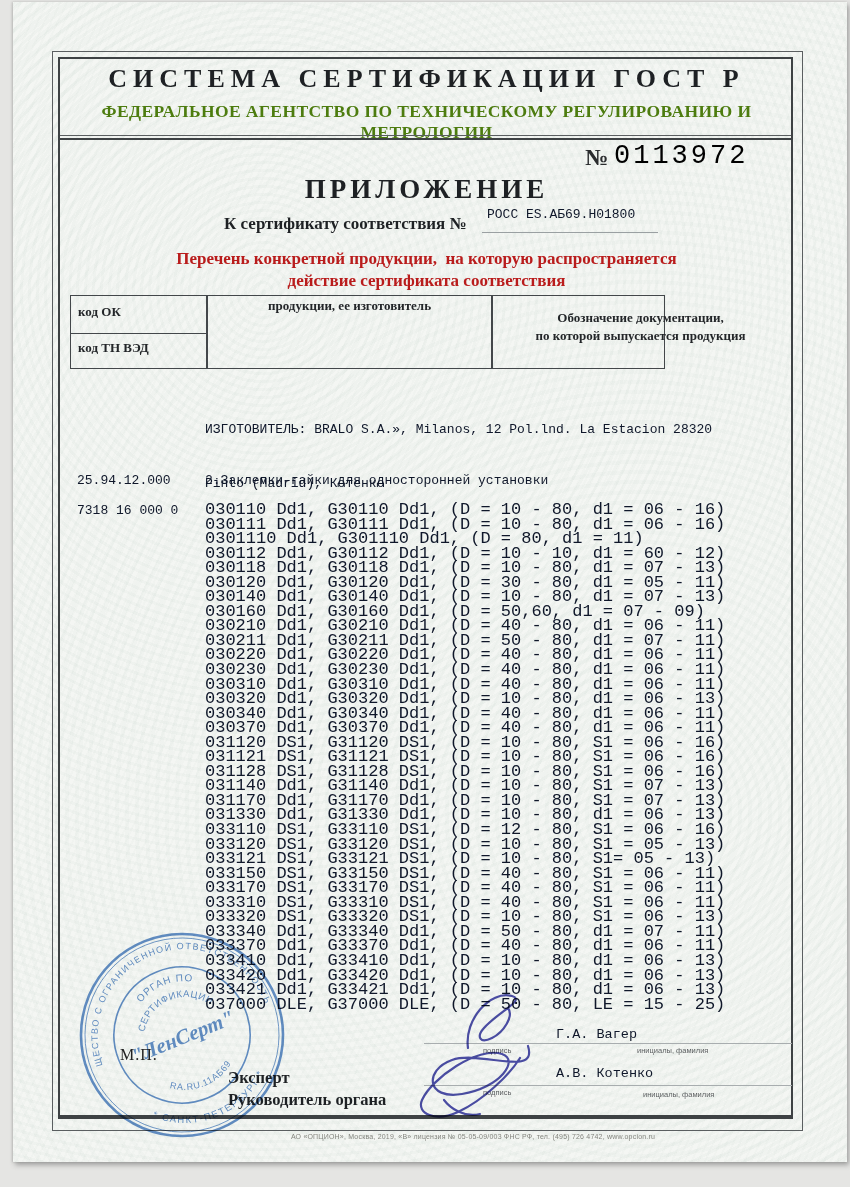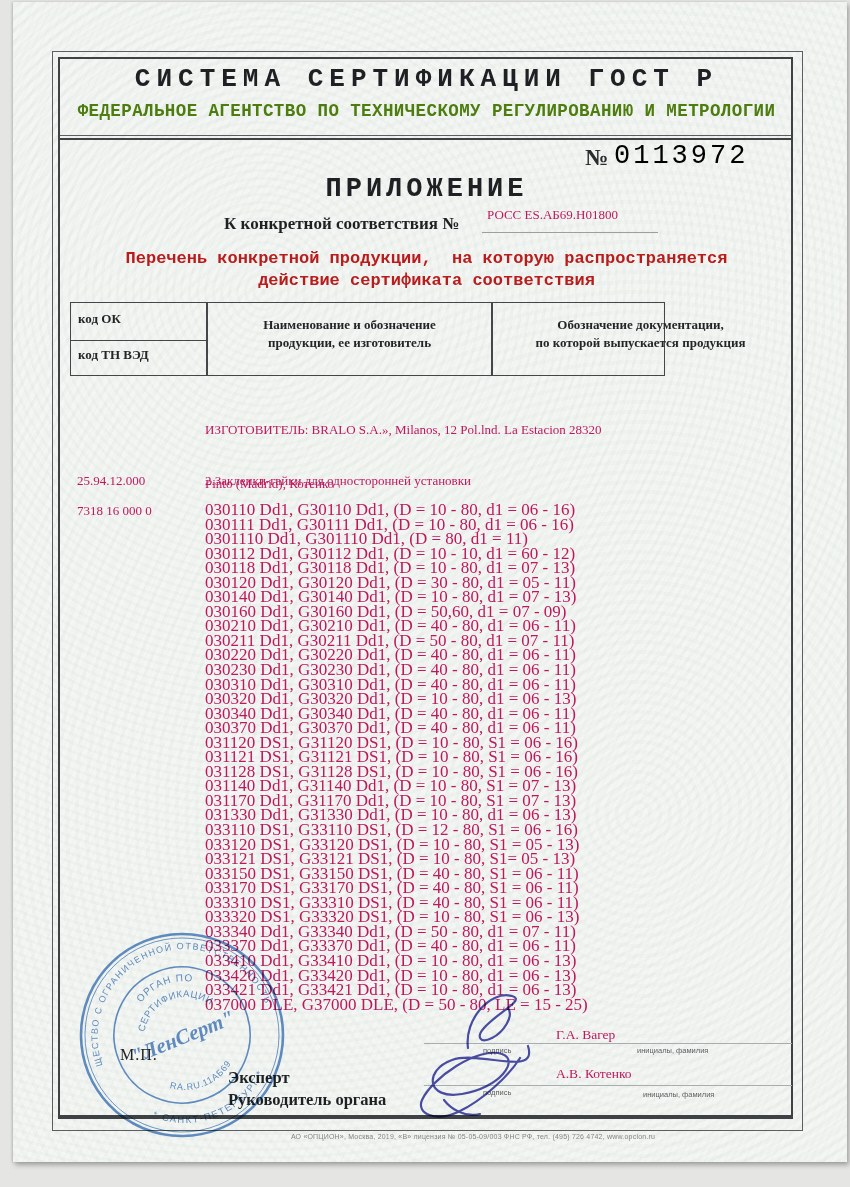--- a/index.html
+++ b/index.html
@@ -23,21 +23,21 @@
   .abs{position:absolute;}
   .frame-outer{
     left:39px;top:49px;width:749px;height:1078px;
     border:1px solid #5a5e60;
   }
   .frame-inner{
     left:45px;top:55px;width:735px;height:1062px;
     border:2px solid #3e4244;border-bottom-width:4px;
     box-sizing:border-box;
   }
-  .center-line{left:45px;width:737px;text-align:center;font-family:Liberation Mono, monospace;}
+  .center-line{left:45px;width:737px;text-align:center;}
   .hdr1{top:62px;font-size:26px;font-weight:bold;letter-spacing:6px;color:#1e2124;}
   .hdr2{top:99px;font-size:17.5px;font-weight:bold;letter-spacing:.4px;color:#4d7c0f;}
   .hdr-divider-thin{left:47px;top:133px;width:731px;height:1px;background:#5a5e60;}
   .hdr-divider-thick{left:47px;top:136px;width:731px;height:2px;background:#3e4244;}
 
   .doc-no-label{left:572px;top:143px;font-size:23px;font-weight:bold;color:#2a2c2e;}
   .doc-no-value{
     left:601px;top:139px;font-size:27px;letter-spacing:3px;
     font-family:"Liberation Mono", monospace;color:#000000;
   }
@@ -46,35 +46,35 @@
   .cert-value{
     left:474px;top:205px;font-size:13px;
     font-family:"Liberation Mono", monospace;color:#33363a;white-space:pre;
   }
   .cert-underline{left:469px;top:230px;width:176px;height:1px;background:#9aa0a2;}
   .subtitle1{top:247px;}
   .subtitle2{top:269px;}
   .subtitle1,.subtitle2{font-size:17px;font-weight:bold;color:#b91c1c;white-space:pre;}
 
   .prod-table{
-    left:57px;top:300px;width:595px;height:74px;
+    left:57px;top:293px;width:595px;height:74px;
     border:1.5px solid #43474a;box-sizing:border-box;
   }
   .pt-v1{left:135px;top:0;width:1.5px;height:100%;background:#43474a;}
   .pt-v2{left:420px;top:0;width:1.5px;height:100%;background:#43474a;}
   .pt-h1{left:0;top:37px;width:135px;height:1px;background:#43474a;}
   .pt-txt{font-size:13px;font-weight:bold;color:#232629;}
   .pt-c1a{left:7px;top:8px;}
   .pt-c1b{left:7px;top:44px;}
   .pt-col2{left:137px;top:0;width:283px;text-align:center;}
   .pt-col3{left:422px;top:0;width:295px;text-align:center;}
   .pt-l1{display:block;margin-top:14px;}
   .pt-l2{display:block;margin-top:2px;}
 
-  .mono{font-family:Liberation Serif, serif;white-space:pre;color:#be185d;}
+  .mono{font-family:Liberation Mono, monospace;white-space:pre;color:#0f172a;}
   .manufacturer{left:192px;top:383px;font-size:13px;line-height:18px;}
   .code-ok{left:64px;top:471px;font-size:13px;}
   .item-title{left:192px;top:471px;font-size:13px;}
   .code-tnved{left:64px;top:501px;font-size:13px;}
   .products{left:192px;top:501px;font-size:17px;line-height:14.55px;}
   .products div{white-space:pre;}
 
   .sig-label{left:215px;font-size:16.5px;font-weight:bold;color:#1e2124;}
   .sig-line{left:411px;width:368px;height:1px;background:#a8adaf;}
   .sig-name{font-size:13.5px;}
@@ -101,35 +101,34 @@
   <div class="abs center-line hdr1">СИСТЕМА СЕРТИФИКАЦИИ ГОСТ Р</div>
   <div class="abs center-line hdr2">ФЕДЕРАЛЬНОЕ АГЕНТСТВО ПО ТЕХНИЧЕСКОМУ РЕГУЛИРОВАНИЮ И МЕТРОЛОГИИ</div>
   <div class="abs hdr-divider-thin"></div>
   <div class="abs hdr-divider-thick"></div>
 
   <div class="abs doc-no-label">№</div>
   <div class="abs doc-no-value">0113972</div>
 
   <div class="abs center-line title">ПРИЛОЖЕНИЕ</div>
 
-  <div class="abs cert-label">К конкретной соответствия №</div>
+  <div class="abs cert-label">К сертификату соответствия №</div>
   <div class="abs cert-value mono">РОСС ES.АБ69.Н01800</div>
   <div class="abs cert-underline"></div>
 
   <div class="abs center-line subtitle1">Перечень конкретной продукции,  на которую распространяется</div>
   <div class="abs center-line subtitle2">действие сертификата соответствия</div>
 
   <div class="abs prod-table">
     <div class="abs pt-v1"></div>
     <div class="abs pt-v2"></div>
     <div class="abs pt-h1"></div>
     <div class="abs pt-txt pt-c1a">код ОК</div>
     <div class="abs pt-txt pt-c1b">код ТН ВЭД</div>
     <div class="abs pt-txt pt-col2">
-      <span class="pt-l1">Наименование и обозначение</span>
       <span class="pt-l2">продукции, ее изготовитель</span>
     </div>
     <div class="abs pt-txt pt-col3">
       <span class="pt-l1">Обозначение документации,</span>
       <span class="pt-l2">по которой выпускается продукция</span>
     </div>
   </div>
 
   <div class="abs manufacturer mono">
     <div>ИЗГОТОВИТЕЛЬ: BRALO S.A.», Milanos, 12 Pol.lnd. La Estacion 28320</div>

